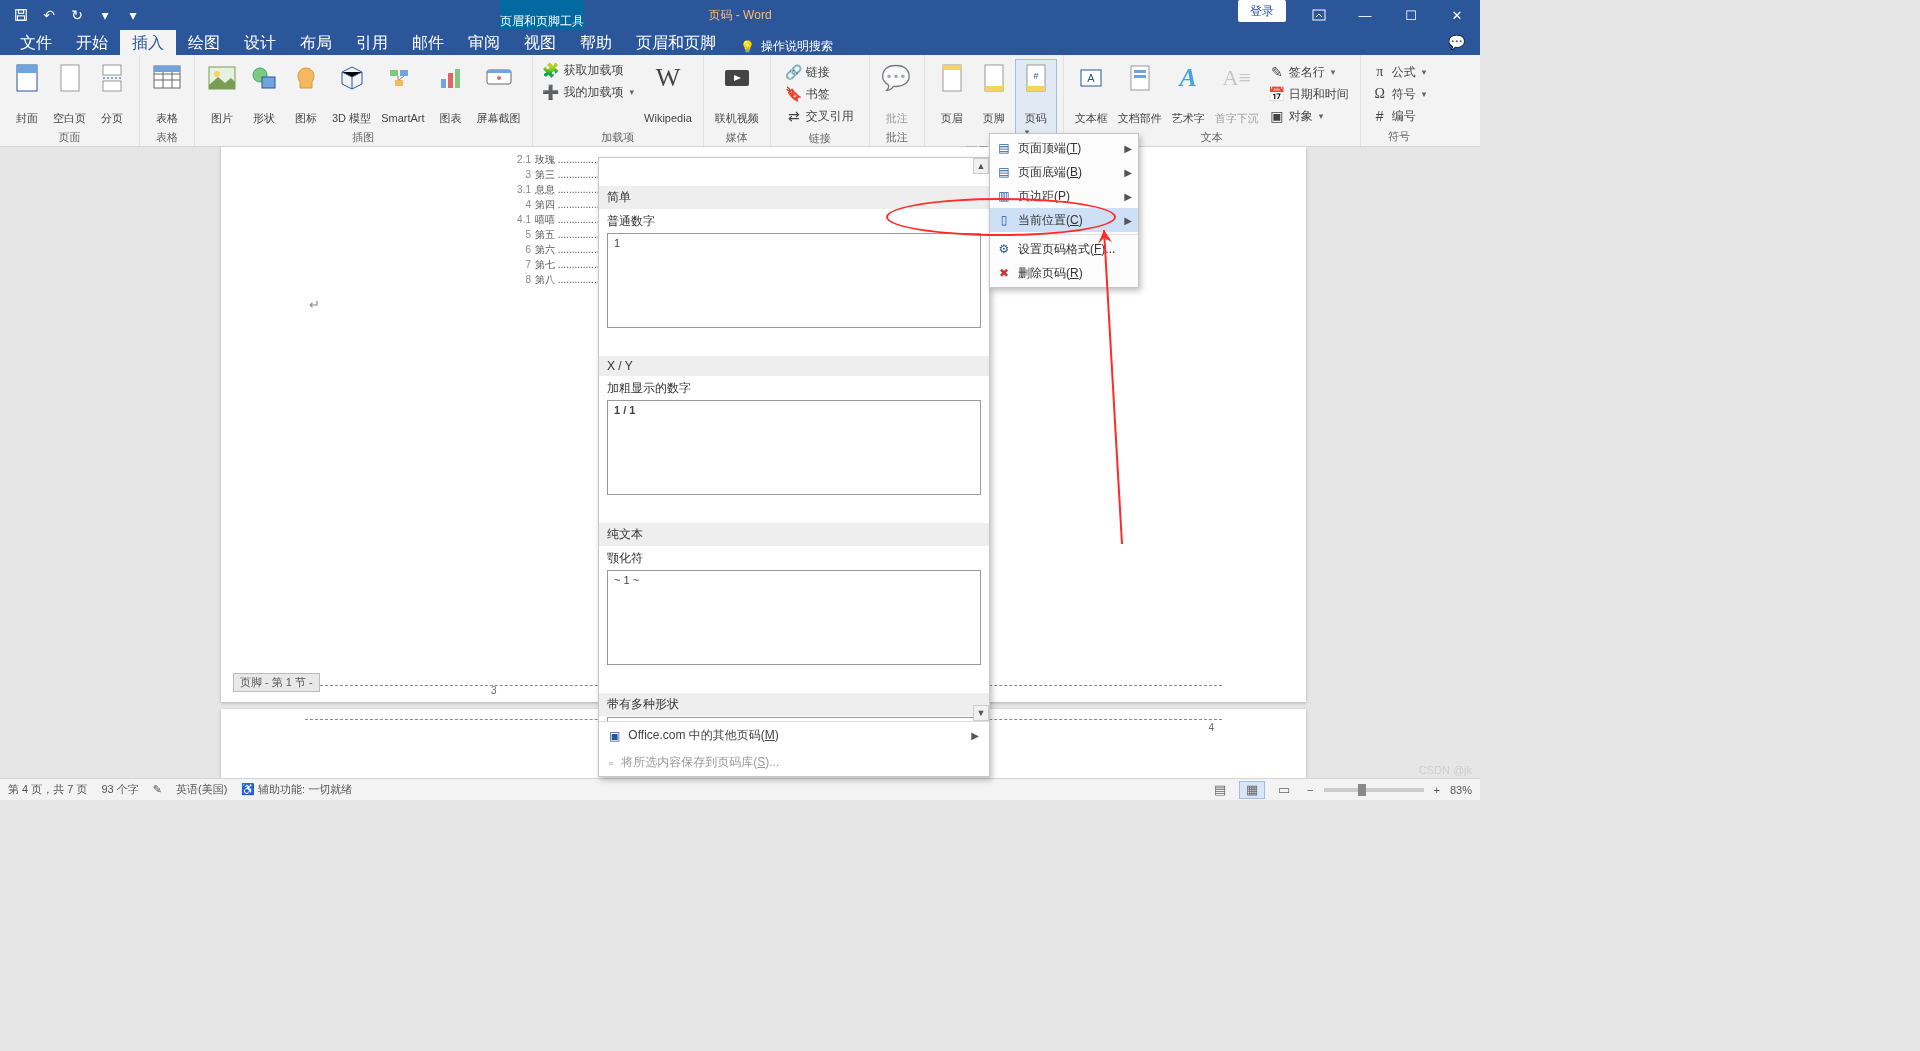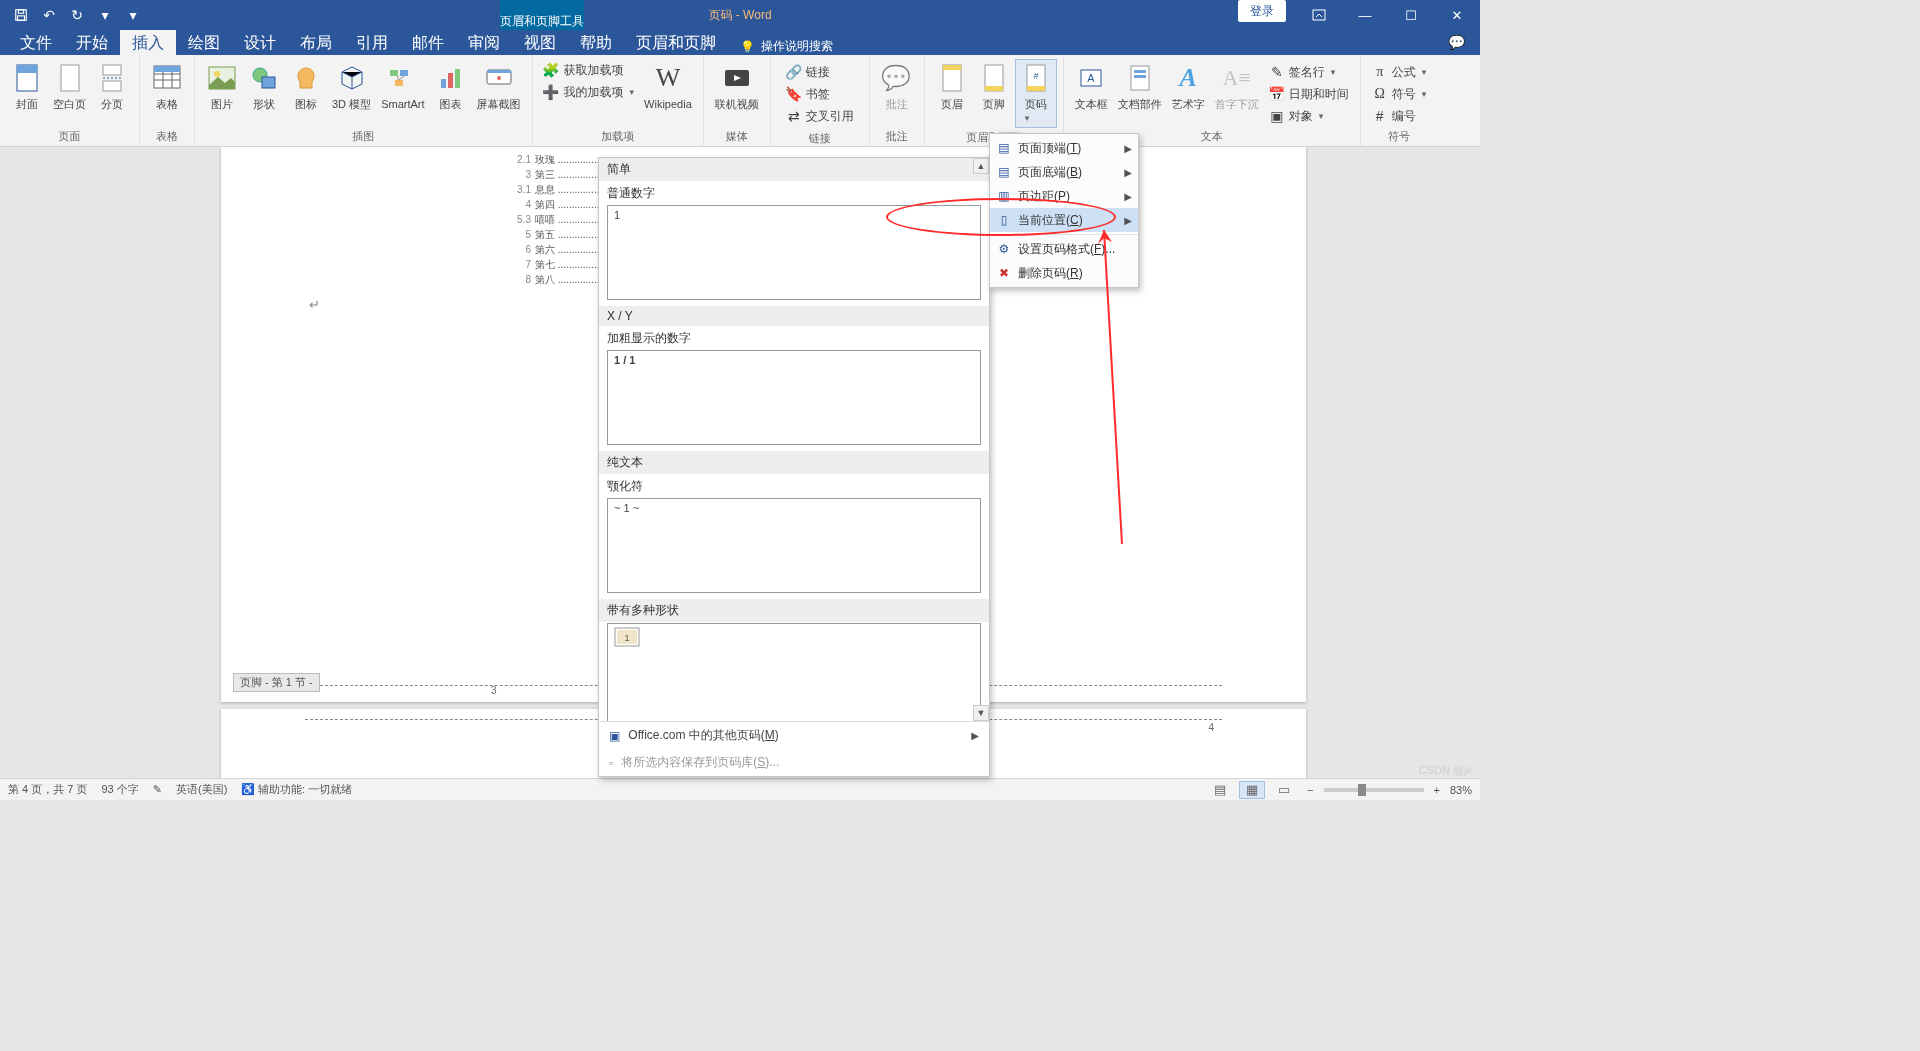--- a/index.html
+++ b/index.html
@@ -23,21 +23,21 @@
 .tell { color:#fff; display:flex; align-items:center; gap:6px; padding:0 12px; }
 .share-ic { position:absolute; right:14px; top:4px; color:#fff; font-size:14px; }
 
 
 .ribbon { height: 92px; background:#f3f3f3; border-bottom:1px solid #d4d4d4; display:flex; position:relative; }
 .group { display:flex; flex-direction:column; align-items:center; padding:4px 6px 0; border-right:1px solid #e1e1e1; }
 .group .row { display:flex; gap:0; }
 .group .glabel { font-size:11px; color:#666; text-align:center; padding:2px 0; margin-top:auto; }
 .vbtn { display:flex; flex-direction:column; align-items:center; justify-content:flex-start; padding:2px 4px; min-width:40px; cursor:pointer; border:1px solid transparent; }
 .vbtn .ic { width:32px; height:32px; display:flex; align-items:center; justify-content:center; font-size:24px; }
-.vbtn .lbl { font-size:11px; color:#444; text-align:left; line-height:13px; margin-top:4px; }
+.vbtn .lbl { font-size:11px; color:#444; text-align:left; line-height:13px; margin-top:18px; }
 .vbtn.sel { background:#e1e9f5; border-color:#a3bde3; }
 .sml { display:flex; align-items:center; height:22px; padding:0 4px; gap:4px; cursor:pointer; border:1px solid transparent; white-space:nowrap; }
 .sml .sic { width:16px; height:16px; display:flex; align-items:center; justify-content:center; font-size:14px; }
 .col { display:flex; flex-direction:column; }
 
 
 .docarea { position:absolute; top:147px; bottom:22px; left:0; right:0; background:#e6e6e6; overflow:hidden;margin-left:33px; }
 .page { position:absolute; background:#fff; left:188px; width:1085px; box-shadow:0 1px 3px rgba(0,0,0,.25); }
 .page1 { top:0; height:555px; }
 .page2 { top:562px; height:80px; }
@@ -47,21 +47,21 @@
 
 
 .toc { position:absolute; left:280px; top:5px; font-size:10px; color:#555; line-height:15px; }
 .toc .row { display:flex; }
 .toc .num { width:30px; text-align:right; margin-right:4px; color:#888; }
 .toc .txt { width:320px; overflow:hidden; white-space:nowrap; }
 
 
 .bigpanel { position:absolute; left:598px; top:157px; width:392px; height:620px; background:#fff; border:1px solid #c6c6c6; box-shadow:2px 3px 6px rgba(0,0,0,.25); z-index:50; display:flex; flex-direction:column; }
 .bigpanel .scroll { flex:1; overflow:hidden; position:relative; }
-.bigpanel .cat { background:#eee; padding:3px 8px; font-size:12px; color:#333; border-bottom:1px solid #fff;}
+.bigpanel .cat { background:#eee; padding:3px 8px; font-size:12px; color:#333; border-bottom:1px solid #fff;margin-top:28px;}
 .bigpanel .sub { padding:3px 8px; font-size:12px; color:#333; }
 .bigpanel .preview { margin:0 8px 6px; border:1px solid #999; height:95px; padding:3px 6px; font-size:11px; font-family: "Cambria", serif; }
 .bigpanel .footer { border-top:1px solid #ddd; }
 .bigpanel .fitem { display:flex; align-items:center; gap:8px; padding:5px 10px; color:#444; position:relative;}
 .bigpanel .arrowcol { position:absolute; right:0; top:0; width:16px; display:flex; flex-direction:column; }
 .bigpanel .arrowbtn { height:16px; background:#f0f0f0; border:1px solid #ccc; display:flex; align-items:center; justify-content:center; font-size:9px; color:#555;}
 
 .submenu { position:absolute; left:989px; top:133px; width:150px; background:#fcfcfc; border:1px solid #c6c6c6; box-shadow:2px 3px 6px rgba(0,0,0,.25); z-index:60; padding:2px 0;}
 .submenu .item { display:flex; align-items:center; height:24px; padding:0 6px; gap:6px; cursor:pointer; position:relative; font-size:12px; color:#333;}
 .submenu .item.sel { background:#cde0f6; }
@@ -444,21 +444,21 @@
         </div>
         <div class="row">
           <span class="num">3.1</span>
           <span class="txt">息息 ............................................................</span>
         </div>
         <div class="row">
           <span class="num">4</span>
           <span class="txt">第四 ............................................................</span>
         </div>
         <div class="row">
-          <span class="num">5.3</span>
+          <span class="num">4.1</span>
           <span class="txt">嘻嘻 ............................................................</span>
         </div>
         <div class="row">
           <span class="num">5</span>
           <span class="txt">第五 ............................................................</span>
         </div>
         <div class="row">
           <span class="num">6</span>
           <span class="txt">第六 ............................................................</span>
         </div>

